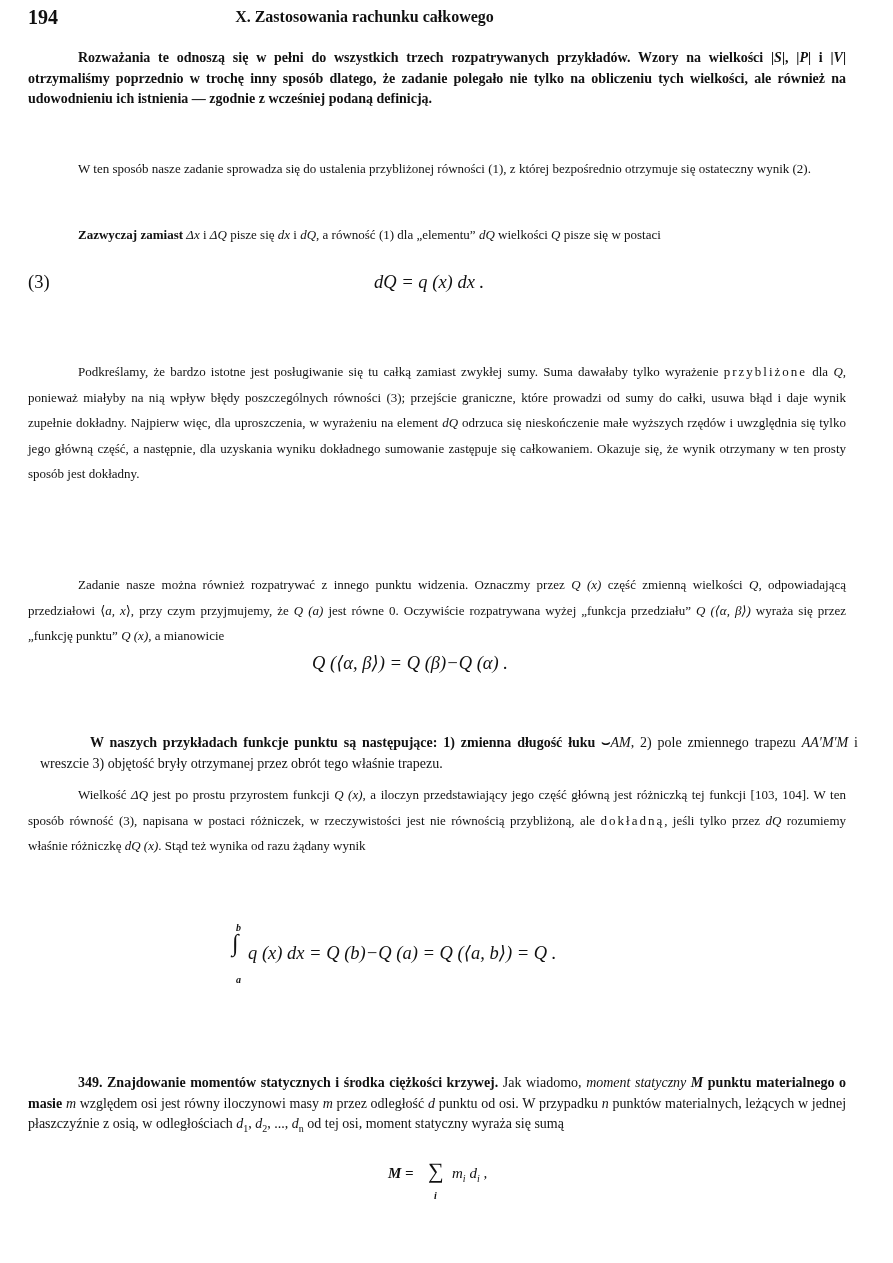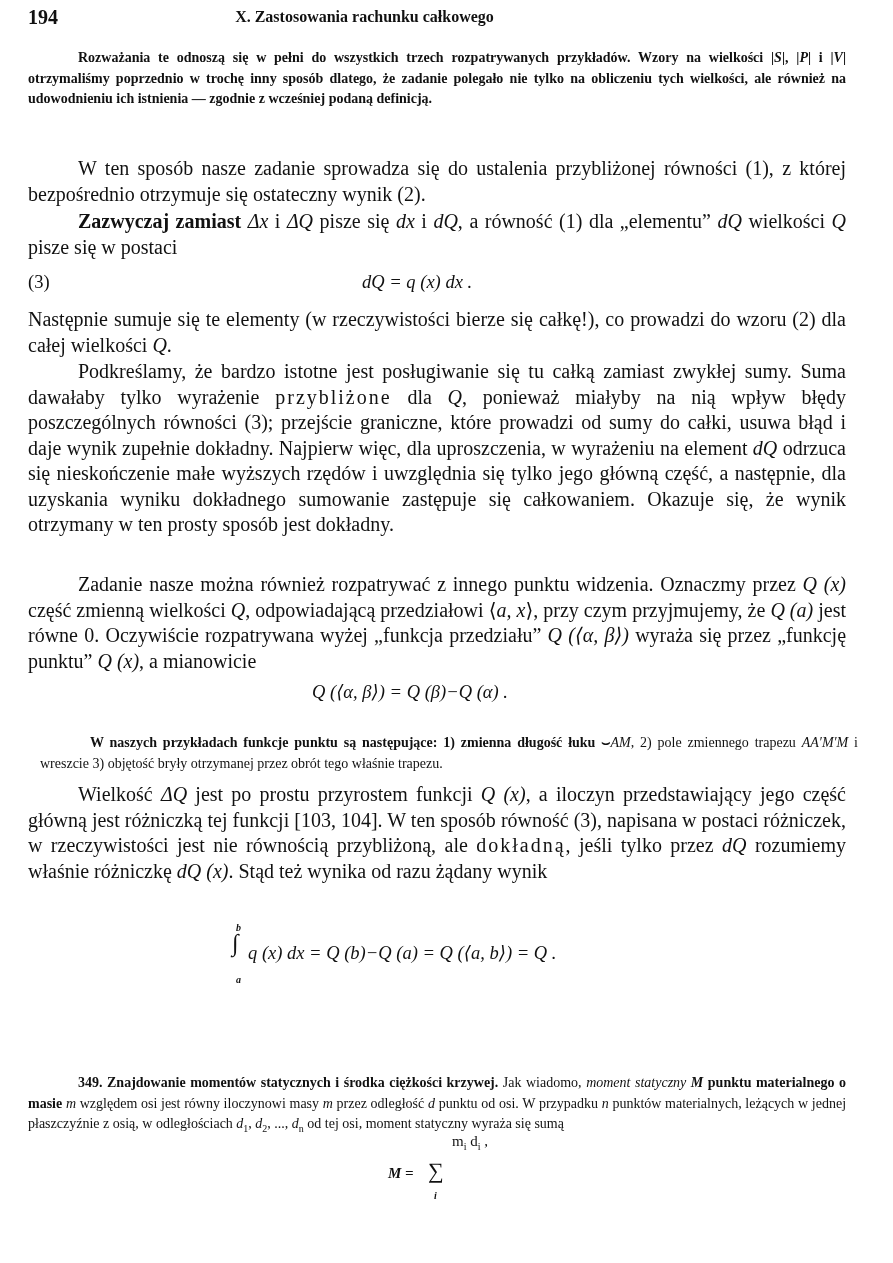--- a/index.html
+++ b/index.html
@@ -5,21 +5,21 @@
   html, body { margin: 0; padding: 0; background: #ffffff; }
   body {
     width: 893px; height: 1263px; position: relative; overflow: hidden;
     font-family: "Liberation Serif", "DejaVu Serif", serif; color: #111;
   }
   .page { position: absolute; left: 0; top: 0; width: 741px; height: 1263px; }
   .header { position: absolute; top: 6px; left: 28px; right: 40px; height: 26px; }
   .page-number { position: absolute; left: 0; top: 0; font-weight: bold; font-size: 20px; }
   .running-title { position: absolute; left: 0; right: 0; text-align: center; top: 2px; font-weight: bold; font-size: 16px; }
   .small { position: absolute; left: 28px; width: 818px; font-size: 14px; line-height: 20.5px; text-align: justify; font-weight: bold; }
-  .body { position: absolute; left: 28px; width: 818px; font-size: 20px; line-height: 25.5px; text-align: justify; }
+  .body { position: absolute; left: 28px; width: 818px; font-size: 13px; line-height: 25.5px; text-align: justify; }
   .indent { text-indent: 50px; }
   .b { font-weight: bold; }
   i { font-style: italic; }
   .sp { letter-spacing: 2px; }
   .formula { position: absolute; font-size: 18.5px; white-space: nowrap; }
   .eqnum { position: absolute; left: 28px; font-size: 18.5px; }
   .intg { position: absolute; font-size: 24px; }
   .lim { position: absolute; font-size: 10px; font-style: italic; font-weight: bold; }
   .sum { position: absolute; font-size: 22px; }
   sub { font-size: 10px; }
@@ -31,47 +31,46 @@
 
   <div class="header">
     <span class="page-number">194</span>
     <div class="running-title">X. Zastosowania rachunku całkowego</div>
   </div>
 
   <p class="small indent" style="top:48px;margin:0;"><span>Rozważania te odnoszą się w pełni do wszystkich trzech rozpatrywanych przykładów. Wzory na wielkości |</span><i>S</i><span>|, |</span><i>P</i><span>| i |</span><i>V</i><span>| otrzymaliśmy poprzednio w trochę inny sposób dlatego, że zadanie polegało nie tylko na obliczeniu tych wielkości, ale również na udowodnieniu ich istnienia — zgodnie z wcześniej podaną definicją.</span></p>
 
   <p class="body indent" style="top:156px;margin:0;">W ten sposób nasze zadanie sprowadza się do ustalenia przybliżonej równości (1), z której bezpośrednio otrzymuje się ostateczny wynik (2).</p>
 
-  <p class="body indent" style="top:209px;margin:0;font-family:Liberation Serif, serif;"><span class="b">Zazwyczaj zamiast </span><i>Δx</i><span> i </span><i>ΔQ</i><span> pisze się </span><i>dx</i><span> i </span><i>dQ</i><span>, a równość (1) dla „elementu” </span><i>dQ</i><span> wielkości </span><i>Q</i><span> pisze się w postaci</span></p>
+  <p class="body indent" style="top:222px;margin:0;font-family:Liberation Serif, serif;"><span class="b">Zazwyczaj zamiast </span><i>Δx</i><span> i </span><i>ΔQ</i><span> pisze się </span><i>dx</i><span> i </span><i>dQ</i><span>, a równość (1) dla „elementu” </span><i>dQ</i><span> wielkości </span><i>Q</i><span> pisze się w postaci</span></p>
 
   <span class="eqnum" style="top:272px;">(3)</span>
-  <span class="formula" style="top:272px;left:362px;font-style:italic;">dQ = q (x) dx .</span>
+  <span class="formula" style="top:272px;left:374px;font-style:italic;">dQ = q (x) dx .</span>
 
-  <p class="body" style="top:307px;margin:0;"><span>Następnie sumuje się te elementy (w rzeczywistości bierze się całkę!), co prowadzi do wzoru (2) dla całej wielkości </span><i>Q</i><span>.</span></p>
 
   <p class="body indent" style="top:359px;margin:0;"><span>Podkreślamy, że bardzo istotne jest posługiwanie się tu całką zamiast zwykłej sumy. Suma dawałaby tylko wyrażenie </span><span class="sp">przybliżone</span><span> dla </span><i>Q</i><span>, ponieważ miałyby na nią wpływ błędy poszczególnych równości (3); przejście graniczne, które prowadzi od sumy do całki, usuwa błąd i daje wynik zupełnie dokładny. Najpierw więc, dla uproszczenia, w wyrażeniu na element </span><i>dQ</i><span> odrzuca się nieskończenie małe wyższych rzędów i uwzględnia się tylko jego główną część, a następnie, dla uzyskania wyniku dokładnego sumowanie zastępuje się całkowaniem. Okazuje się, że wynik otrzymany w ten prosty sposób jest dokładny.</span></p>
 
   <p class="body indent" style="top:572px;margin:0;"><span>Zadanie nasze można również rozpatrywać z innego punktu widzenia. Oznaczmy przez </span><i>Q (x)</i><span> część zmienną wielkości </span><i>Q</i><span>, odpowiadającą przedziałowi ⟨</span><i>a, x</i><span>⟩, przy czym przyjmujemy, że </span><i>Q (a)</i><span> jest równe 0. Oczywiście rozpatrywana wyżej „funkcja przedziału” </span><i>Q (⟨α, β⟩)</i><span> wyraża się przez „funkcję punktu” </span><i>Q (x)</i><span>, a mianowicie</span></p>
 
-  <span class="formula" style="top:681px;left:312px;font-style:italic;">Q (⟨α, β⟩) = Q (β)−Q (α) .</span>
+  <span class="formula" style="top:652px;left:312px;font-style:italic;">Q (⟨α, β⟩) = Q (β)−Q (α) .</span>
 
   <p class="small indent" style="top:721px;margin:12px;font-weight:normal;"><span class="b">W naszych przykładach funkcje punktu są następujące: 1) zmienna długość łuku ⌣</span><i>AM</i><span>, 2) pole zmiennego trapezu </span><i>AA′M′M</i><span> i wreszcie 3) objętość bryły otrzymanej przez obrót tego właśnie trapezu.</span></p>
 
   <p class="body indent" style="top:782px;margin:0;"><span>Wielkość </span><i>ΔQ</i><span> jest po prostu przyrostem funkcji </span><i>Q (x)</i><span>, a iloczyn przedstawiający jego część główną jest różniczką tej funkcji [103, 104]. W ten sposób równość (3), napisana w postaci różniczek, w rzeczywistości jest nie równością przybliżoną, ale </span><span class="sp">dokładną</span><span>, jeśli tylko przez </span><i>dQ</i><span> rozumiemy właśnie różniczkę </span><i>dQ (x)</i><span>. Stąd też wynika od razu żądany wynik</span></p>
 
   <div>
     <span class="lim" style="top:922px;left:236px;">b</span>
     <span class="intg" style="top:930px;left:232px;">∫</span>
     <span class="formula" style="top:942px;left:248px;font-style:italic;">q (x) dx = Q (b)−Q (a) = Q (⟨a, b⟩) = Q .</span>
     <span class="lim" style="top:974px;left:236px;">a</span>
   </div>
 
 
   <p class="small indent" style="top:1073px;margin:0;font-weight:normal;"><span class="b">349.</span> <span class="b">Znajdowanie momentów statycznych i środka ciężkości krzywej.</span><span> Jak wiadomo, </span><i>moment statyczny</i> <i class="b">M</i><span class="b"> punktu materialnego o masie </span><i>m</i><span> względem osi jest równy iloczynowi masy </span><i>m</i><span> przez odległość </span><i>d</i><span> punktu od osi. W przypadku </span><i>n</i><span> punktów materialnych, leżących w jednej płaszczyźnie z osią, w odległościach </span><i>d</i><sub>1</sub><span>, </span><i>d</i><sub>2</sub><span>, ..., </span><i>d</i><sub>n</sub><span> od tej osi, moment statyczny wyraża się sumą</span></p>
 
   <div>
     <span class="formula" style="top:1165px;left:388px;font-size:15px;font-style:italic;font-weight:bold;">M =</span>
     <span class="sum" style="top:1158px;left:428px;">∑</span>
     <span class="lim" style="top:1190px;left:434px;">i</span>
-    <span class="formula" style="top:1133px;left:452px;font-size:15px;"><span>m</span><sub>i</sub> <span>d</span><sub>i</sub><span> ,</span></span>
+    <span class="formula" style="top:1165px;left:452px;font-size:15px;font-style:italic;"><span>m</span><sub>i</sub> <span>d</span><sub>i</sub><span> ,</span></span>
   </div>
 
 </div>
 
 </body></html>

